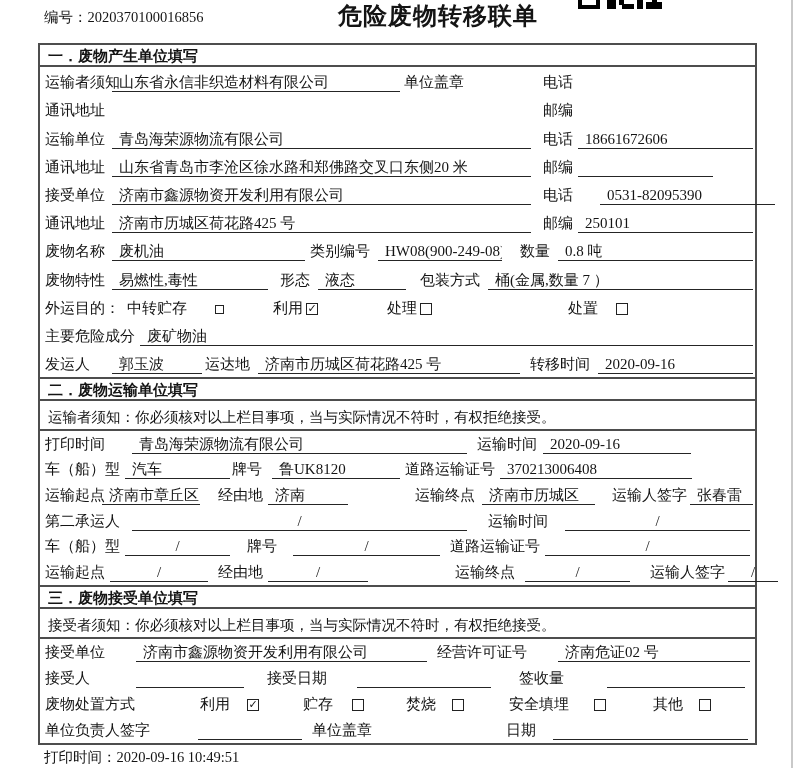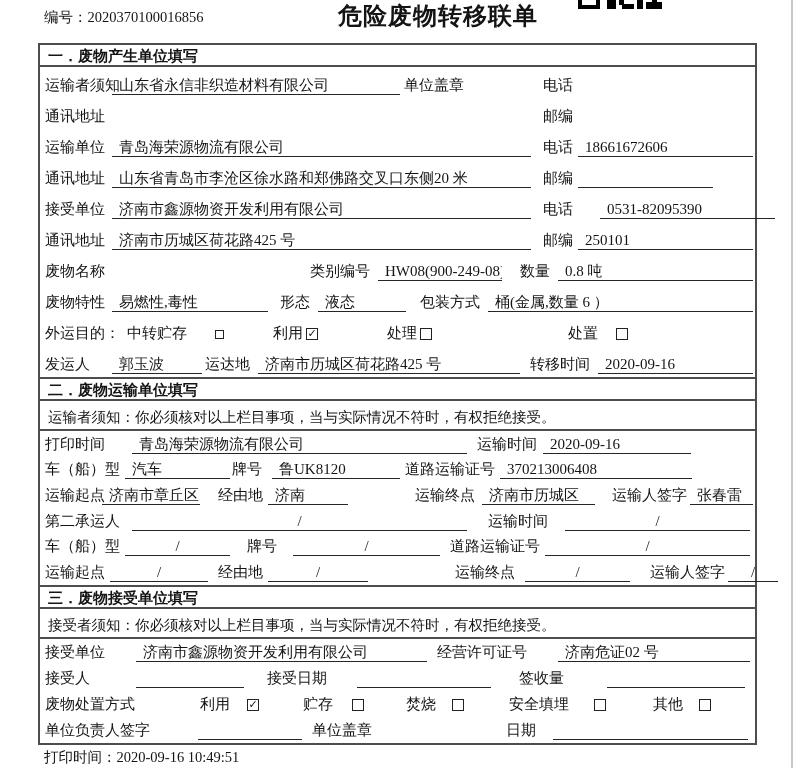--- a/index.html
+++ b/index.html
@@ -99,43 +99,48 @@
       <span class="val" style="left:560px;width:175px">0531-82095390</span>
     </div>
     <div class="row">
       <span class="lbl" style="left:5px">通讯地址</span>
       <span class="val" style="left:72px;width:419px">济南市历城区荷花路425 号</span>
       <span class="lbl" style="left:503px">邮编</span>
       <span class="val" style="left:538px;width:175px">250101</span>
     </div>
     <div class="row">
       <span class="lbl" style="left:5px">废物名称</span>
+      <span class="val" style="left:72px;width:193px">废机油</span>
       <span class="lbl" style="left:270px">类别编号</span>
       <span class="val" style="left:338px;width:124px">HW08(900-249-08)</span>
       <span class="lbl" style="left:480px">数量</span>
       <span class="val" style="left:518px;width:195px">0.8 吨</span>
     </div>
     <div class="row">
       <span class="lbl" style="left:5px">废物特性</span>
       <span class="val" style="left:72px;width:156px">易燃性,毒性</span>
       <span class="lbl" style="left:240px">形态</span>
       <span class="val" style="left:278px;width:88px">液态</span>
       <span class="lbl" style="left:380px">包装方式</span>
-      <span class="val" style="left:448px;width:265px">桶(金属,数量  6 ）</span>
+      <span class="val" style="left:448px;width:265px">桶(金属,数量  7 ）</span>
     </div>
     <div class="row">
       <span class="lbl" style="left:5px">外运目的：</span>
       <span class="lbl" style="left:87px">中转贮存</span>
       <span class="cb small" style="left:175px"></span>
       <span class="lbl" style="left:233px">利用</span>
       <span class="cb" style="left:266px">✓</span>
       <span class="lbl" style="left:347px">处理</span>
       <span class="cb" style="left:380px"></span>
       <span class="lbl" style="left:528px">处置</span>
       <span class="cb" style="left:576px"></span>
+    </div>
+    <div class="row">
+      <span class="lbl" style="left:5px">主要危险成分</span>
+      <span class="val" style="left:100px;width:613px">废矿物油</span>
     </div>
     <div class="row">
       <span class="lbl" style="left:5px">发运人</span>
       <span class="val" style="left:72px;width:90px">郭玉波</span>
       <span class="lbl" style="left:165px">运达地</span>
       <span class="val" style="left:218px;width:262px">济南市历城区荷花路425 号</span>
       <span class="lbl" style="left:490px">转移时间</span>
       <span class="val" style="left:558px;width:155px">2020-09-16</span>
     </div>
   </div>

